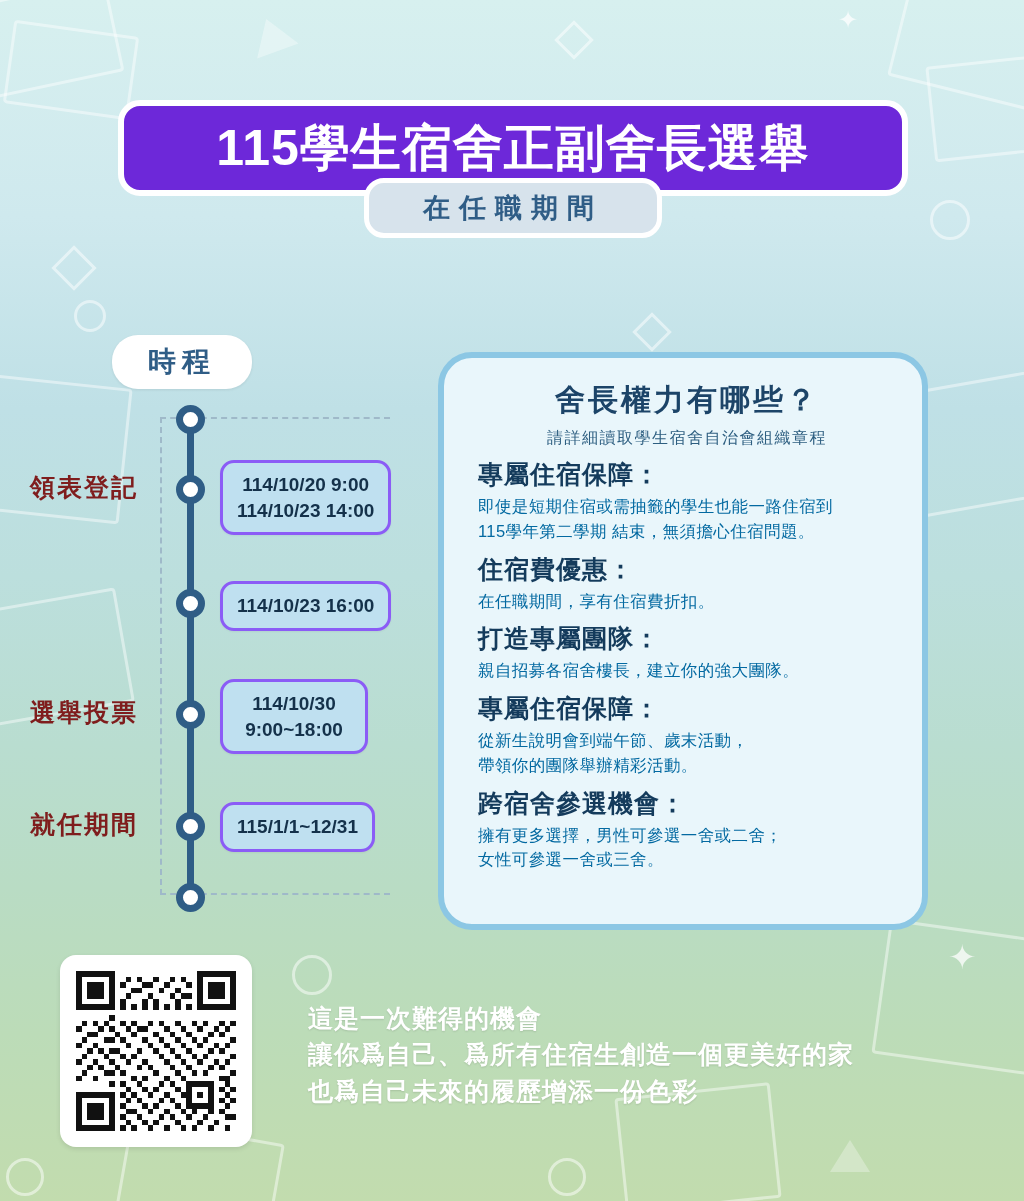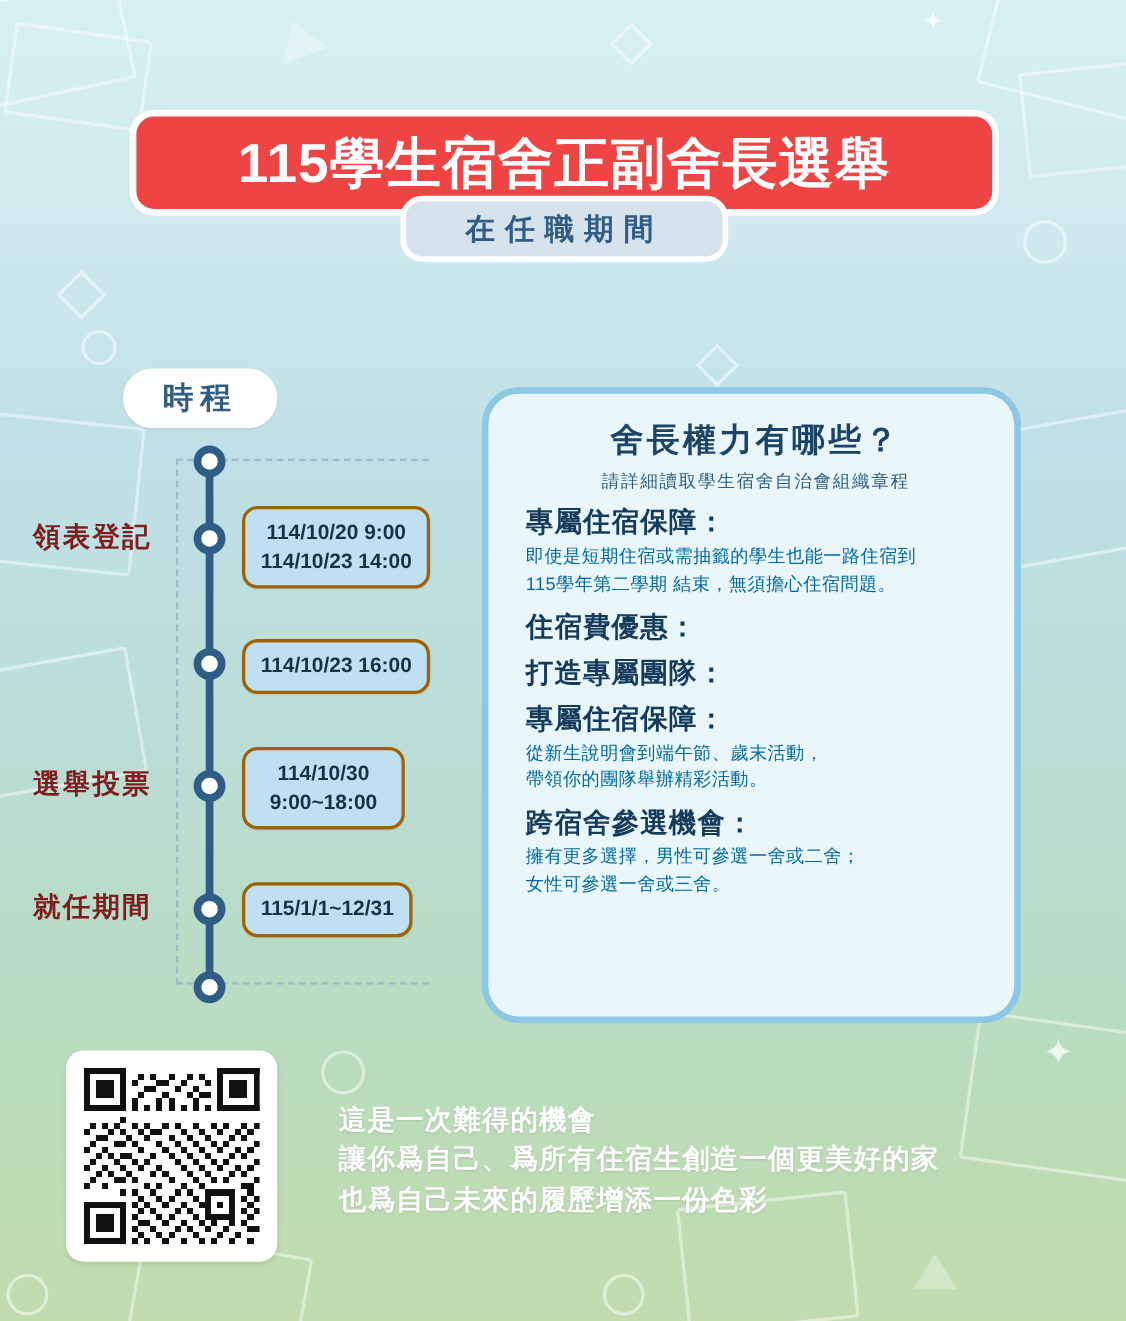--- a/index.html
+++ b/index.html
@@ -49,21 +49,21 @@
   }
 
   
   .title-wrap {
     position: absolute;
     top: 100px;
     left: 118px;
     width: 790px;
   }
   .title-banner {
-    background: #ef4444;
+    background: #6d28d9;
     border: 6px solid #ffffff;
     border-radius: 22px;
     height: 96px;
     display: flex;
     align-items: center;
     justify-content: center;
     box-sizing: border-box;
   }
   .title-banner .title-text {
     color: #ffffff;
@@ -151,21 +151,21 @@
     text-align: left;
     color: #7f1d1d;
     font-size: 25px;
     font-weight: bold;
     letter-spacing: 2px;
   }
   .tl-card {
     position: absolute;
     left: 200px;
     background: #bfe0f0;
-    border: 3px solid #a16207;
+    border: 3px solid #8b5cf6;
     border-radius: 14px;
     padding: 9px 14px;
     min-width: 148px;
     box-sizing: border-box;
     box-shadow: 0 1px 2px rgba(0,0,0,0.05);
   }
   .tl-card .tl-date {
     color: #14314a;
     font-size: 19px;
     font-weight: bold;
@@ -332,23 +332,25 @@
   <div class="rights-title">舍長權力有哪些？</div>
   <div class="rights-sub">請詳細讀取學生宿舍自治會組織章程</div>
 
   <div class="right-item">
     <div class="ri-head">專屬住宿保障：</div>
     <div class="ri-body" style="white-space:pre-line;">即使是短期住宿或需抽籤的學生也能一路住宿到
 115學年第二學期 結束，無須擔心住宿問題。</div>
   </div>
   <div class="right-item">
     <div class="ri-head">住宿費優惠：</div>
+    <div class="ri-body" style="white-space:pre-line;">在任職期間，享有住宿費折扣。</div>
   </div>
   <div class="right-item">
     <div class="ri-head">打造專屬團隊：</div>
+    <div class="ri-body" style="white-space:pre-line;">親自招募各宿舍樓長，建立你的強大團隊。</div>
   </div>
   <div class="right-item">
     <div class="ri-head">專屬住宿保障：</div>
     <div class="ri-body" style="white-space:pre-line;">從新生說明會到端午節、歲末活動，
 帶領你的團隊舉辦精彩活動。</div>
   </div>
   <div class="right-item">
     <div class="ri-head">跨宿舍參選機會：</div>
     <div class="ri-body" style="white-space:pre-line;">擁有更多選擇，男性可參選一舍或二舍；
 女性可參選一舍或三舍。</div>

